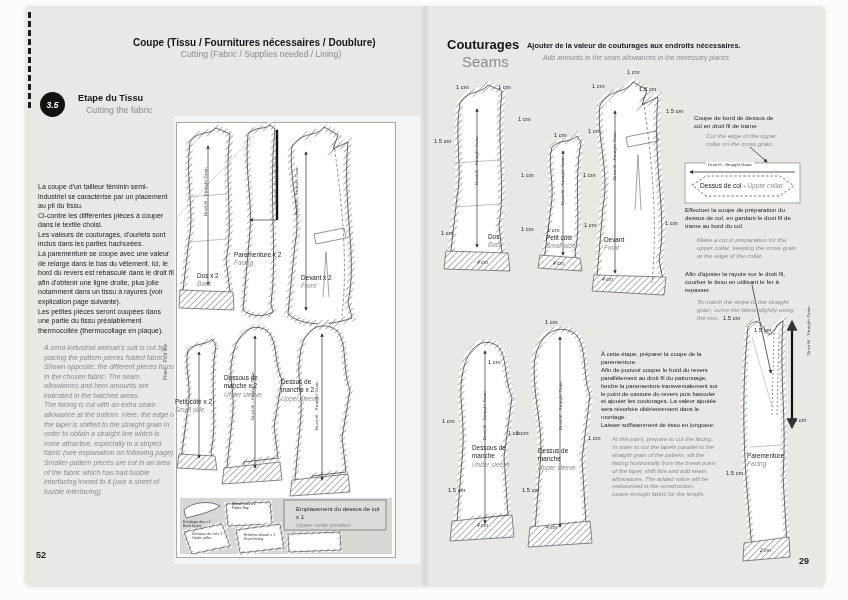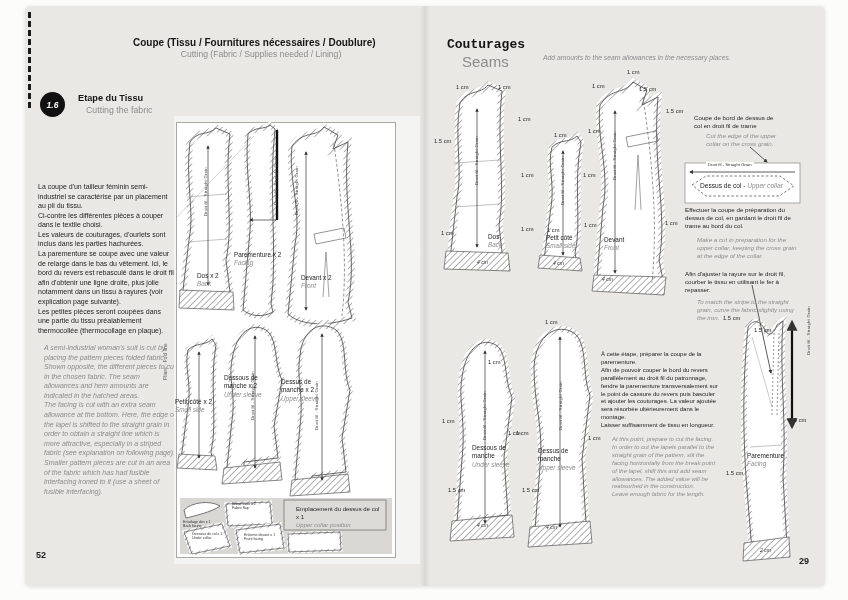--- a/index.html
+++ b/index.html
@@ -45,21 +45,21 @@
   </svg>
 
   <div class="spread"></div>
   <div class="dashes"></div>
   <div class="fold-shadow"></div>
 
   <div class="abs" style="left:133px;top:37px;width:256px;font-size:10px;font-weight:bold;color:#161616;">Coupe (Tissu / Fournitures nécessaires / Doublure)</div>
   <div class="abs" style="left:133px;top:49px;width:256px;text-align:center;font-size:8.6px;color:#8b8b8b;">Cutting (Fabric / Supplies needed / Lining)</div>
 
   <div class="badge">
-      <span>1.6</span>
+      <span>3.5</span>
     </div>
   <div class="abs" style="left:78px;top:93px;font-size:9.2px;font-weight:bold;color:#161616;">Etape du Tissu</div>
   <div class="abs" style="left:86px;top:105px;font-size:8.8px;color:#8b8b8b;">Cutting the fabric</div>
 
   <div class="abs pre frtxt body-small" style="left:38px;top:182px;width:136px;">La coupe d'un tailleur féminin semi-industriel se caractérise par un placement au pli du tissu.
 Ci-contre les différentes pièces à couper dans le textile choisi.
 Les valeurs de couturages, d'ourlets sont inclus dans les parties hachurées.
 La parementure se coupe avec une valeur de relarge dans le bas du vêtement. Ici, le bord du revers est rebasculé dans le droit fil afin d'obtenir une ligne droite, plus jolie notamment dans un tissu à rayures (voir explication page suivante).
 Les petites pièces seront coupées dans une partie du tissu préalablement thermocollée (thermocollage en plaque).</div>
   <div class="abs pre it body-small" style="left:44px;top:343px;width:132px;">A semi-industrial woman's suit is cut by placing the pattern pieces folded fabric.
@@ -137,22 +137,23 @@
   <div class="tiny" style="left:244px;top:533px;"><span>Enforme devant x 1</span><br><span>Front facing</span></div>
 
   <span class="grain" style="left:203px;top:216px;">Droit fil - Straight Grain</span>
   <span class="grain" style="left:273px;top:205px;">Droit fil - Straight Grain</span>
   <span class="grain" style="left:294px;top:215px;">Droit fil - Straight Grain</span>
   <span class="grain" style="left:250px;top:420px;">Droit fil - Straight Grain</span>
   <span class="grain" style="left:314px;top:430px;">Droit fil - Straight Grain</span>
 
   <div class="pagenum" style="left:36px;top:550px;">52</div>
 
-  <div class="abs" style="left:447px;top:37px;font-size:13px;font-weight:bold;color:#141414;font-family:Liberation Mono, monospace;">Couturages</div>
+  <div class="abs" style="left:447px;top:37px;font-size:13px;font-weight:bold;color:#141414;">Couturages</div>
   <div class="abs" style="left:462px;top:53px;font-size:15px;color:#8b8b8b;">Seams</div>
+  <div class="abs" style="left:527px;top:41px;width:280px;font-size:7.4px;font-weight:bold;color:#222;">Ajouter de la valeur de couturages aux endroits nécessaires.</div>
   <div class="abs it" style="left:543px;top:54px;width:260px;font-size:6.8px;">Add amounts to the seam allowances in the necessary places.</div>
 
   <svg class="abs" style="left:430px;top:75px;" width="392" height="500" viewBox="0 0 392 500">
 
     <path d="M30,28 C38,14 50,20 58,10 L72,16 C66,70 76,110 69,150 L73,186 C52,194 28,192 20,184 L27,122 C33,96 24,62 30,28 Z" fill="#fff" stroke="url(#h)" stroke-width="7"></path>
     <path d="M30,28 C38,14 50,20 58,10 L72,16 C66,70 76,110 69,150 L73,186 C52,194 28,192 20,184 L27,122 C33,96 24,62 30,28 Z" fill="none" stroke="#555" stroke-width="0.9"></path>
     <path d="M16,176 L78,178 L80,196 L14,194 Z" fill="url(#h)" stroke="#555" stroke-width="0.7"></path>
     <line x1="24" y1="88" x2="70" y2="85" stroke="#999" stroke-width="0.6"></line>
     <line x1="25" y1="132" x2="70" y2="129" stroke="#999" stroke-width="0.6"></line>
     <line x1="47" y1="34" x2="47" y2="172" stroke="#333" stroke-width="0.7" marker-start="url(#ma)" marker-end="url(#ma)"></line>

